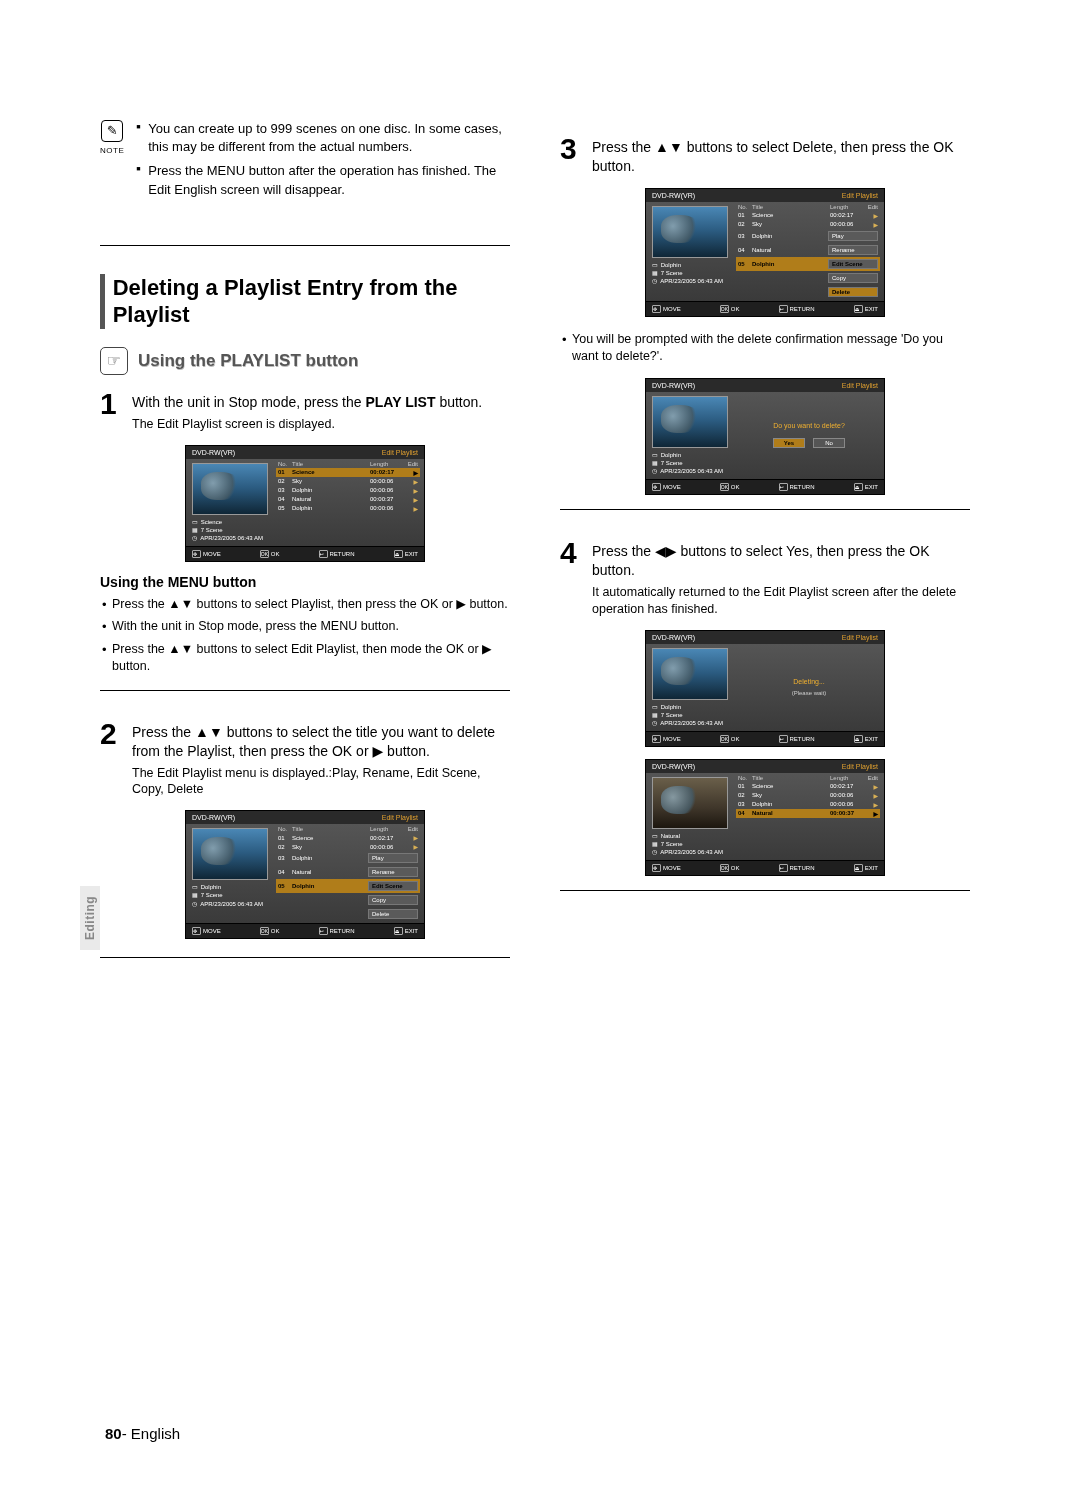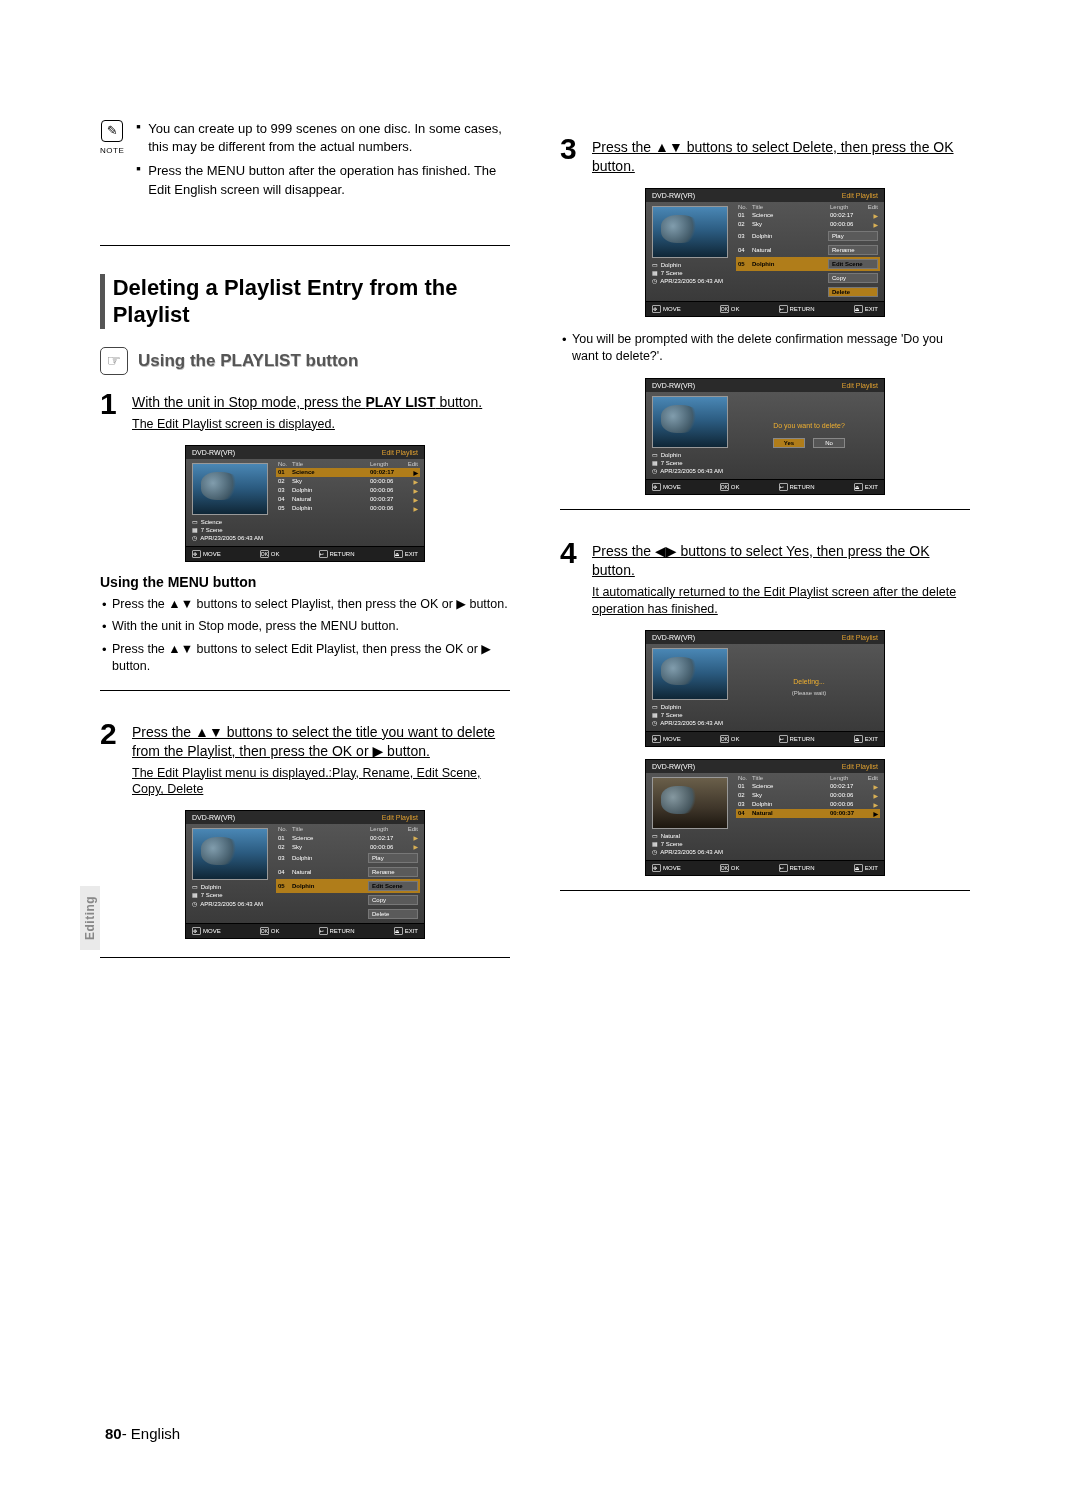--- a/index.html
+++ b/index.html
@@ -106,21 +106,21 @@
     margin-top: 14px;
     font-size: 14px;
     line-height: 1.35;
   }
   .step-num {
     font-size: 30px;
     font-weight: bold;
     line-height: 1;
     min-width: 22px;
   }
-  .step-body { flex: 1; padding-top: 4px; text-decoration: underline; }
+  .step-body { flex: 1; padding-top: 4px; }
   .step-sub {
     font-size: 12.5px;
     margin-top: 4px;
     line-height: 1.35;
   }
   .mini-head {
     font-size: 14px;
     font-weight: bold;
     margin-top: 10px;
     margin-bottom: 6px;
@@ -409,21 +409,21 @@
             <span class="foot-ico">⏏</span>
             <span>EXIT</span>
           </span>
       </div>
     </div>
 
     <div class="mini-head">Using the MENU button</div>
     <ul class="bullet-list">
       <li>Press the ▲▼ buttons to select Playlist, then press the OK or ▶ button.</li>
       <li>With the unit in Stop mode, press the MENU button.</li>
-      <li>Press the ▲▼ buttons to select Edit Playlist, then press the OK or ▶ button.</li>
+      <li>Press the ▲▼ buttons to select Edit Playlist, then mode the OK or ▶ button.</li>
     </ul>
     <hr class="section-divider" style="margin-top:14px;">
 
     <div class="step">
       <div class="step-num">2</div>
       <div class="step-body">
         <span>Press the ▲▼ buttons to select the title you want to delete from the Playlist, then press the OK or ▶ button.</span>
         <div class="step-sub">The Edit Playlist menu is displayed.:Play, Rename, Edit Scene, Copy, Delete</div>
       </div>
     </div>

